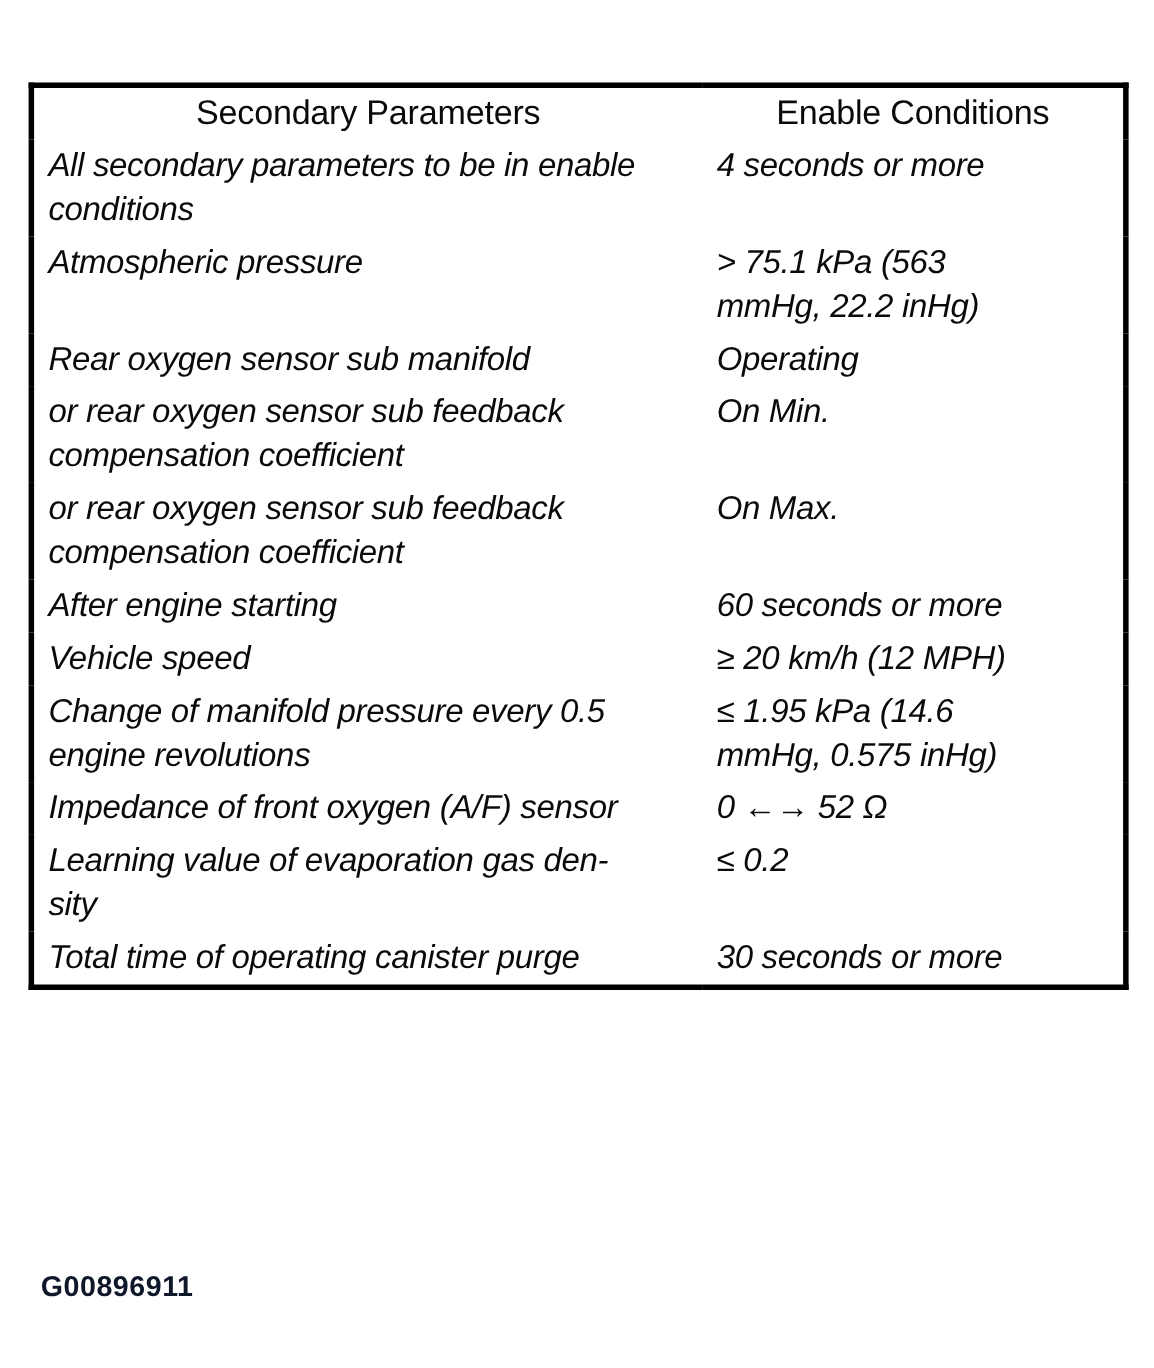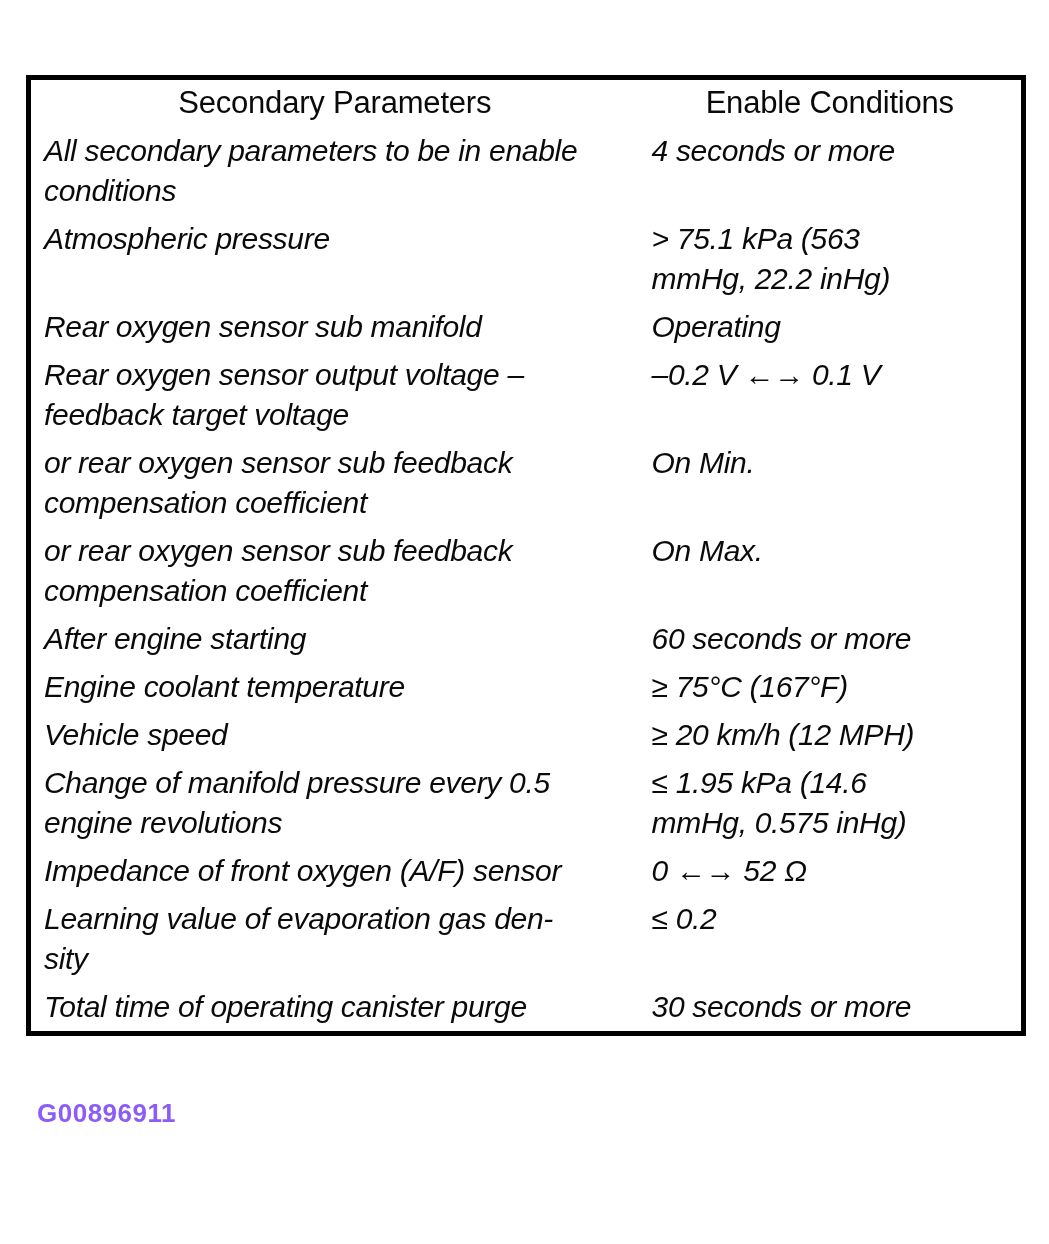--- a/index.html
+++ b/index.html
@@ -44,25 +44,25 @@
     letter-spacing: -0.3px;
     padding: 4px 10px 4px 13px;
     white-space: pre-line;
     font-style: italic;
   }
   .col-divider { border-left-width: 3px; }
   col.param-col { width: 610px; }
   .figure-id {
     position: absolute;
     left: 37px;
-    top: 1098px;
+    top: 1154px;
     font-size: 26px;
     font-weight: 700;
     letter-spacing: 0.5px;
-    color: #8b5cf6;
+    color: #0f172a;
   }
 </style>
 </head>
 <body>
 
 <div class="page">
 
   <table class="spec-table">
     <colgroup>
       <col class="param-col">
@@ -83,41 +83,32 @@
       <tr>
         <td class="cell">Atmospheric pressure</td>
         <td class="cell col-divider">&gt; 75.1 kPa (563
 mmHg, 22.2 inHg)</td>
       </tr>
       <tr>
         <td class="cell">Rear oxygen sensor sub manifold</td>
         <td class="cell col-divider">Operating</td>
       </tr>
       <tr>
-        <td class="cell">Rear oxygen sensor output voltage –
-feedback target voltage</td>
-        <td class="cell col-divider">–0.2 V ←→ 0.1 V</td>
-      </tr>
-      <tr>
         <td class="cell">or rear oxygen sensor sub feedback
 compensation coefficient</td>
         <td class="cell col-divider">On Min.</td>
       </tr>
       <tr>
         <td class="cell">or rear oxygen sensor sub feedback
 compensation coefficient</td>
         <td class="cell col-divider">On Max.</td>
       </tr>
       <tr>
         <td class="cell">After engine starting</td>
         <td class="cell col-divider">60 seconds or more</td>
-      </tr>
-      <tr>
-        <td class="cell">Engine coolant temperature</td>
-        <td class="cell col-divider">≥ 75°C (167°F)</td>
       </tr>
       <tr>
         <td class="cell">Vehicle speed</td>
         <td class="cell col-divider">≥ 20 km/h (12 MPH)</td>
       </tr>
       <tr>
         <td class="cell">Change of manifold pressure every 0.5
 engine revolutions</td>
         <td class="cell col-divider">≤ 1.95 kPa (14.6
 mmHg, 0.575 inHg)</td>

